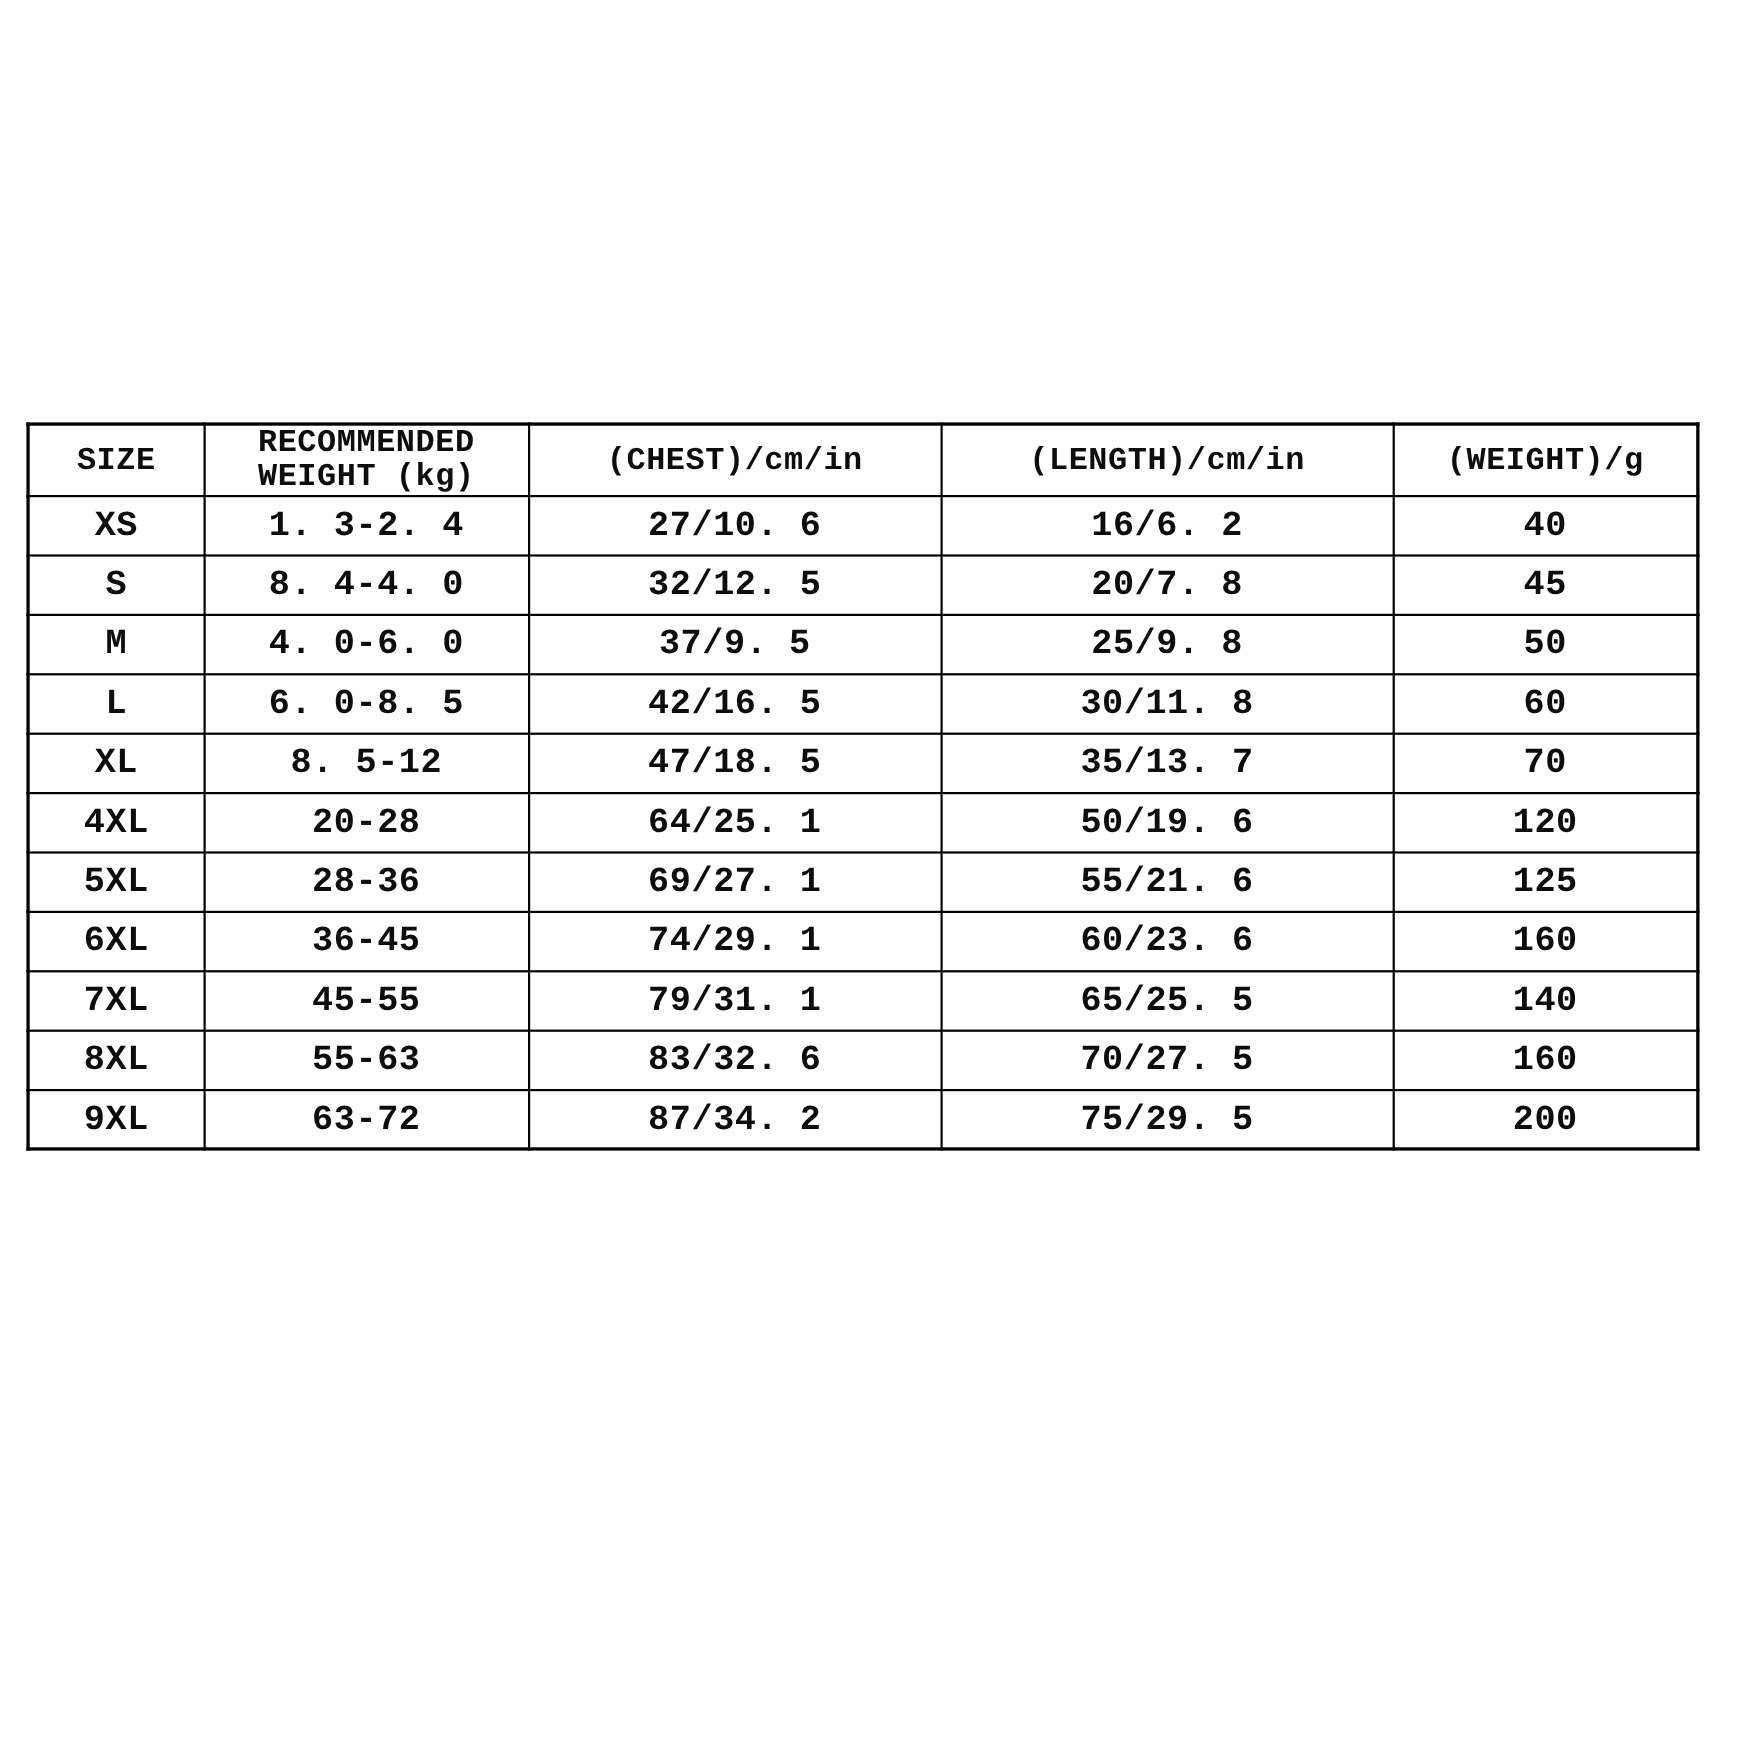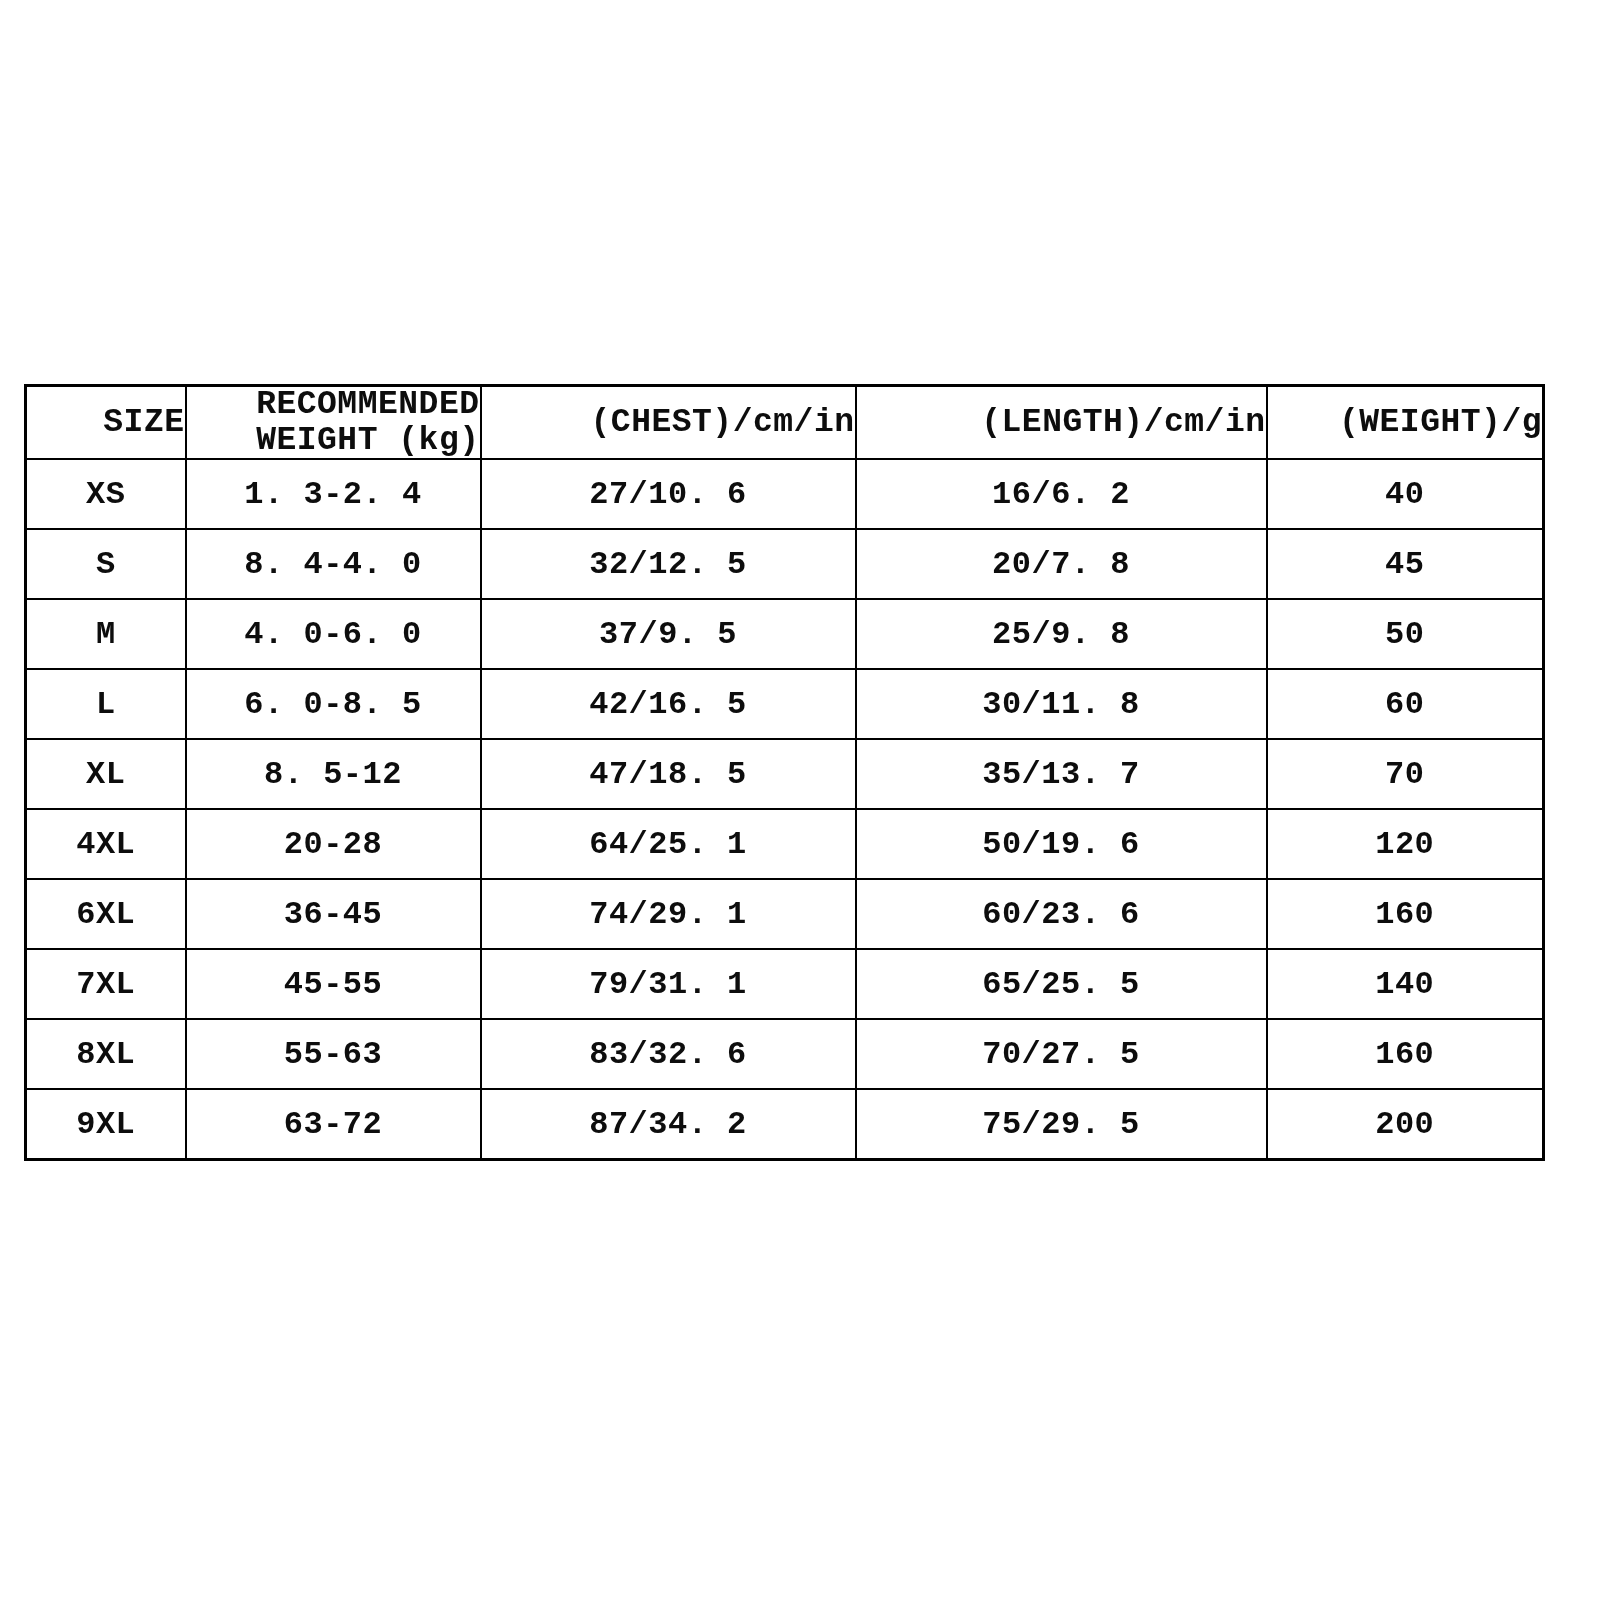--- a/index.html
+++ b/index.html
@@ -33,27 +33,26 @@
     border: 2px solid #000000;
     text-align: center;
     vertical-align: middle;
     padding: 0;
     font-family: "Liberation Mono", "DejaVu Sans Mono", monospace;
     font-weight: 700;
     color: #0d0d0d;
     overflow: hidden;
   }
   thead tr { height: 64px; }
-  tbody tr { height: 70px; }
+  tbody tr { height: 54px; }
   th {
-    font-size: 33px;
+    font-size: 29px;
     line-height: 1.08;
     letter-spacing: 0.5px;
     white-space: pre-line;
-    text-align: right;
   }
   td {
     font-size: 32px;
     letter-spacing: 0.5px;
     white-space: nowrap;
   }
 </style>
 </head>
 <body>
 
@@ -114,20 +113,27 @@
           <td>70</td>
         </tr>
         <tr>
           <td>4XL</td>
           <td>20-28</td>
           <td>64/25. 1</td>
           <td>50/19. 6</td>
           <td>120</td>
         </tr>
         <tr>
+          <td>5XL</td>
+          <td>28-36</td>
+          <td>69/27. 1</td>
+          <td>55/21. 6</td>
+          <td>125</td>
+        </tr>
+        <tr>
           <td>6XL</td>
           <td>36-45</td>
           <td>74/29. 1</td>
           <td>60/23. 6</td>
           <td>160</td>
         </tr>
         <tr>
           <td>7XL</td>
           <td>45-55</td>
           <td>79/31. 1</td>

